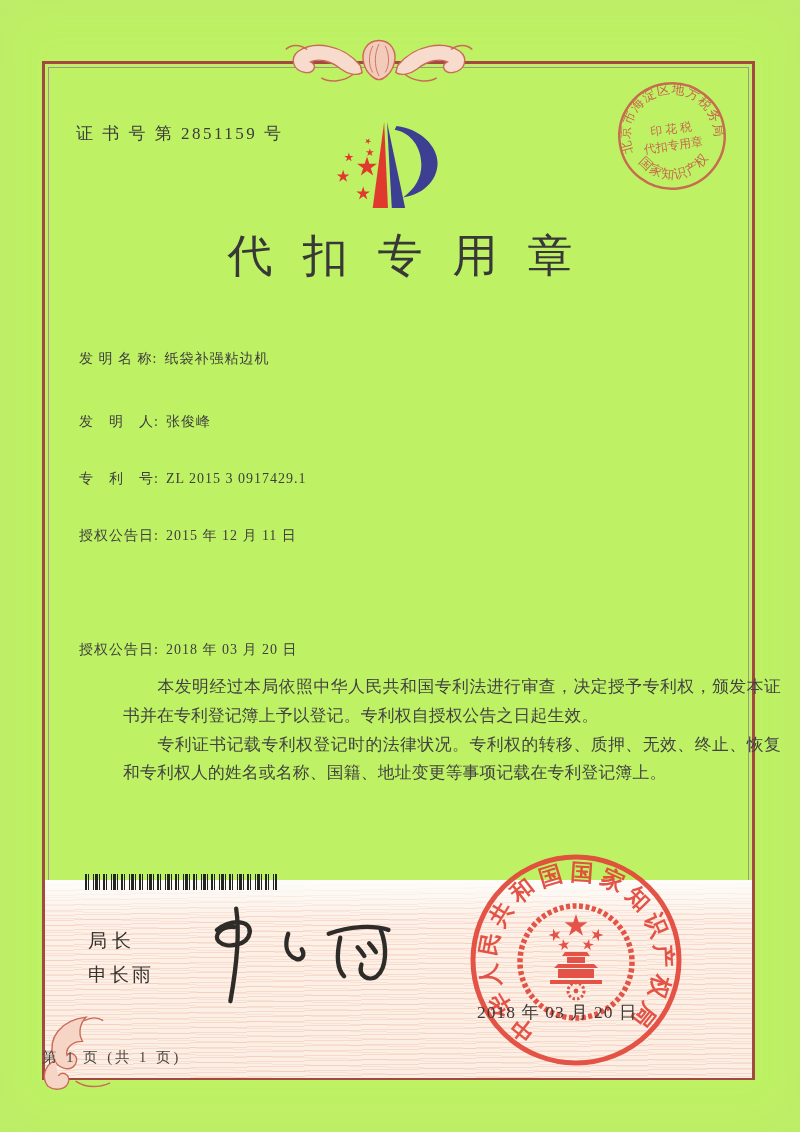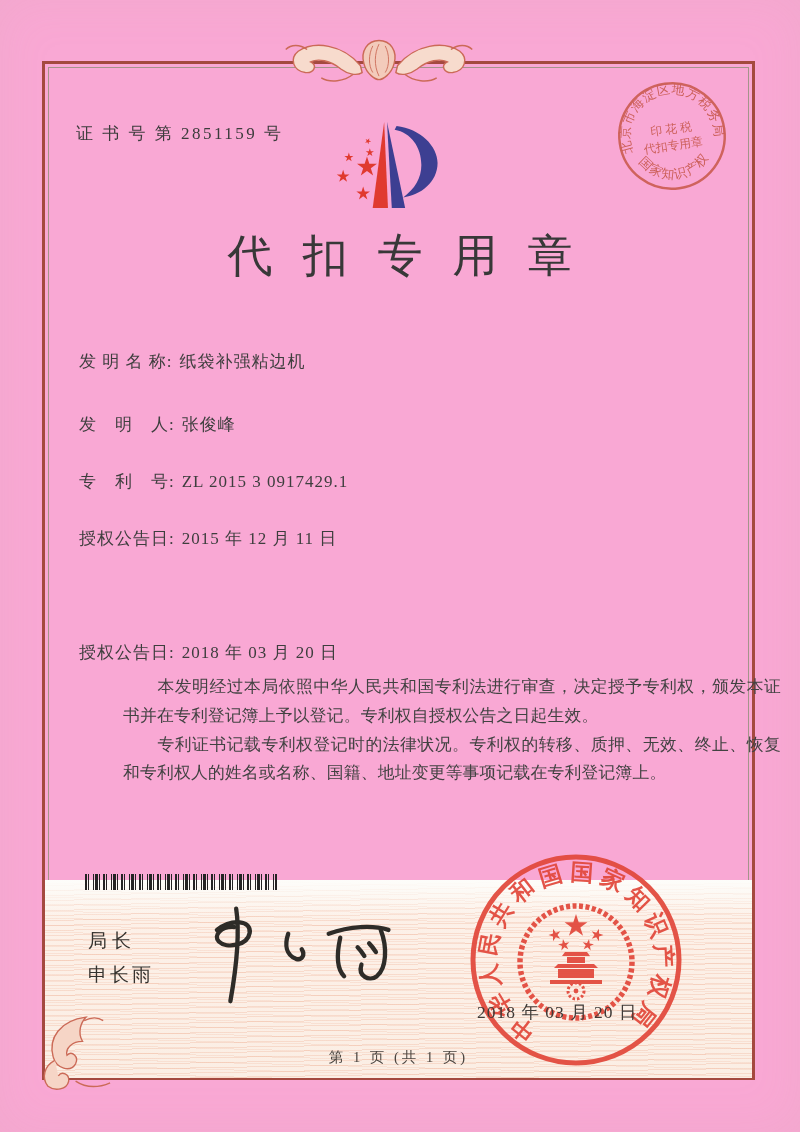--- a/index.html
+++ b/index.html
@@ -1,18 +1,18 @@
 <!DOCTYPE html>
 <html><head>
 <meta charset="utf-8">
 <style>
   html,body{margin:0;padding:0;background:#ffffff;}
   .page{
     position:relative;width:800px;height:1132px;overflow:hidden;
-    background:#f9a8d4;
+    background:#bef264;
     box-shadow:inset 0 0 50px rgba(190,170,155,0.12);
     font-family:"Liberation Serif","DejaVu Serif",serif;
     color:#3c3c3c;
   }
   .frame{position:absolute;left:42px;top:61px;width:713px;height:1019px;
     border:3px solid #a4493f;box-sizing:border-box;}
   .frame-inner{position:absolute;left:3px;top:3px;right:3px;bottom:3px;
     border:1px solid #a5948a;}
   .band{position:absolute;left:45px;top:880px;width:707px;height:198px;
     background:
@@ -20,40 +20,40 @@
       repeating-linear-gradient(181.5deg, rgba(235,158,126,0.18) 0 1px, rgba(235,158,126,0) 1px 7px),
       linear-gradient(#fdf1e9,#fbeee4);}
   .band .fade{position:absolute;left:0;top:0;width:100%;height:40px;
     background:linear-gradient(#fdfdfa, rgba(253,253,250,0));}
   .certno{position:absolute;left:76px;top:122px;font-size:17px;letter-spacing:2.5px;color:#3b3b3b;}
   .logo{position:absolute;left:322px;top:103px;width:172px;height:124px;}
   .tax-stamp{position:absolute;left:610px;top:74px;width:124px;height:124px;
     transform:rotate(-8deg);opacity:0.88;}
   .title{position:absolute;left:0;width:800px;top:226px;margin:0;text-align:center;
     font-size:45px;font-weight:500;color:#383838;letter-spacing:30px;text-indent:30px;}
-  .field{position:absolute;left:79px;font-size:17px;letter-spacing:1px;color:#3e3e3e;white-space:nowrap;}
+  .field{position:absolute;left:79px;font-size:14px;letter-spacing:1px;color:#3e3e3e;white-space:nowrap;}
   .f0{top:350px}.f1{top:413px}.f2{top:470px}.f3{top:527px}.f4{top:584px}.f5{top:641px}
   .flabel{margin-right:7px;}
   .body-text{position:absolute;left:79px;top:673px;width:658px;margin-left:44px;}
   .body-text p{margin:0;text-indent:2.05em;text-align:justify;
     font-size:16.8px;line-height:28.8px;letter-spacing:0.2px;color:#424242;}
   .barcode{position:absolute;left:85px;top:874px;width:192px;height:16px;
     background:repeating-linear-gradient(90deg,
       #242424 0 2px, transparent 2px 3px,
       #242424 3px 4px, transparent 4px 8px,
       #242424 8px 9px, transparent 9px 10px,
       #242424 10px 13px, transparent 13px 14px,
       #242424 14px 15px, transparent 15px 18px);}
   .signer-title{position:absolute;left:88px;top:928px;font-size:19px;letter-spacing:5px;color:#35322e;}
   .signer-name{position:absolute;left:88px;top:962px;font-size:19px;letter-spacing:3px;color:#35322e;text-align:right;}
   .signature{position:absolute;left:188px;top:898px;width:212px;height:112px;}
   .seal{position:absolute;left:466px;top:850px;width:220px;height:220px;opacity:0.93;}
   .seal-date{position:absolute;left:477px;top:1000px;font-size:17.5px;letter-spacing:1px;
     color:#3f3a37;z-index:5;}
-  .footer{position:absolute;left:42px;top:1048px;width:713px;text-align:center;
+  .footer{position:absolute;left:42px;top:1048px;width:713px;text-align:left;
     font-size:14.5px;letter-spacing:3px;color:#4a443f;}
   .ornament-top{position:absolute;left:268px;top:34px;width:222px;height:54px;}
   .ornament-bl{position:absolute;left:28px;top:1012px;width:90px;height:82px;}
   svg text{font-family:"Liberation Serif","DejaVu Serif",serif;}
 </style>
 </head>
 <body>
 
 <div class="page">
 

